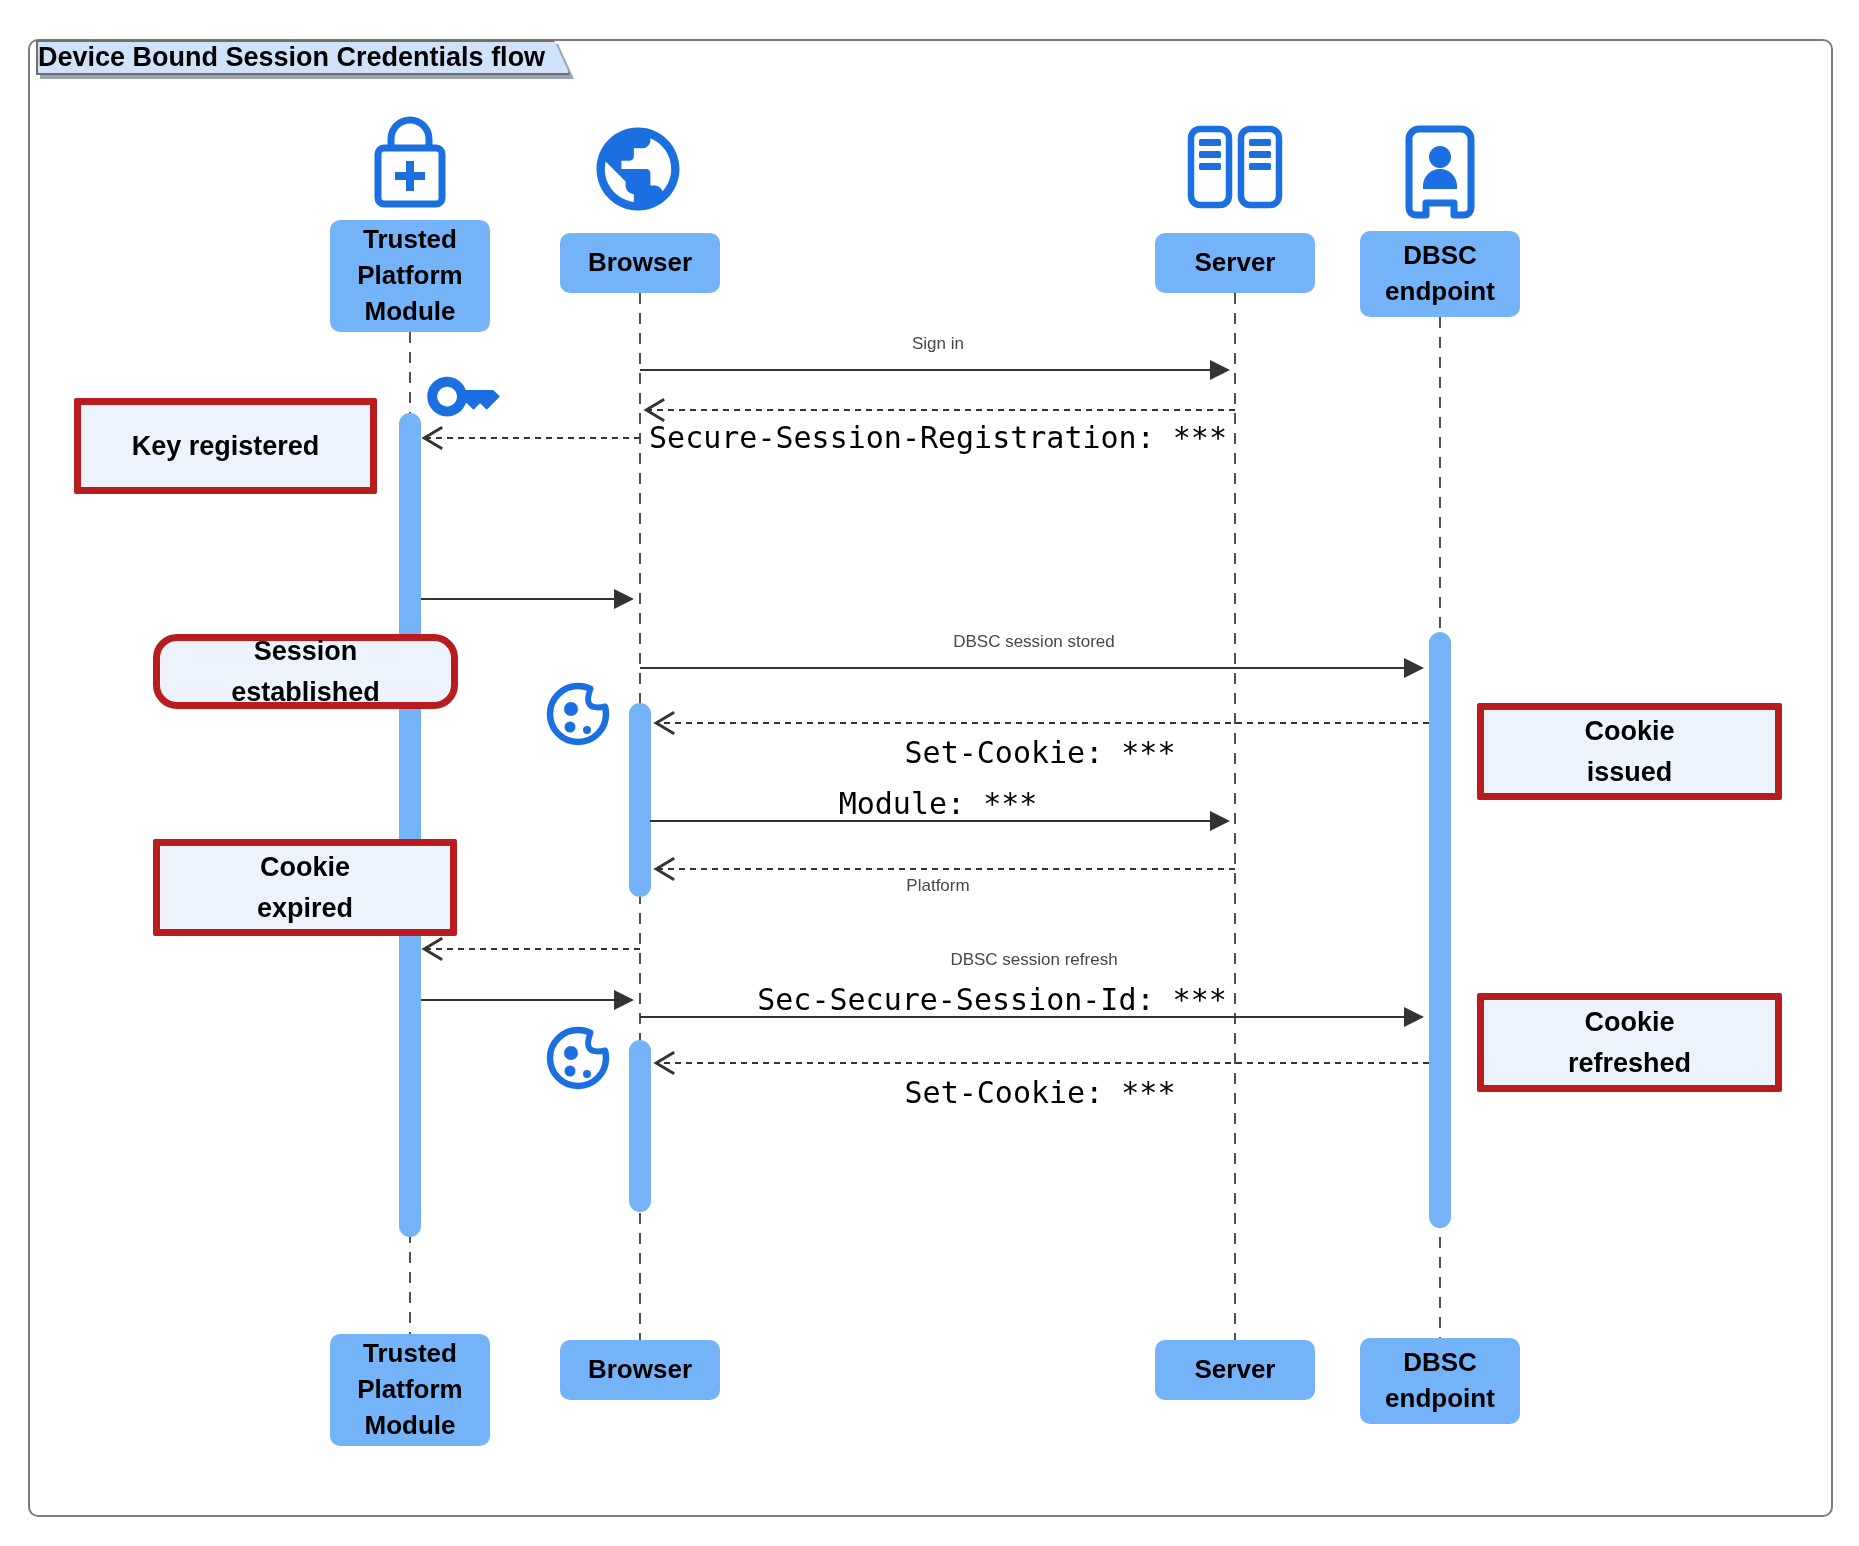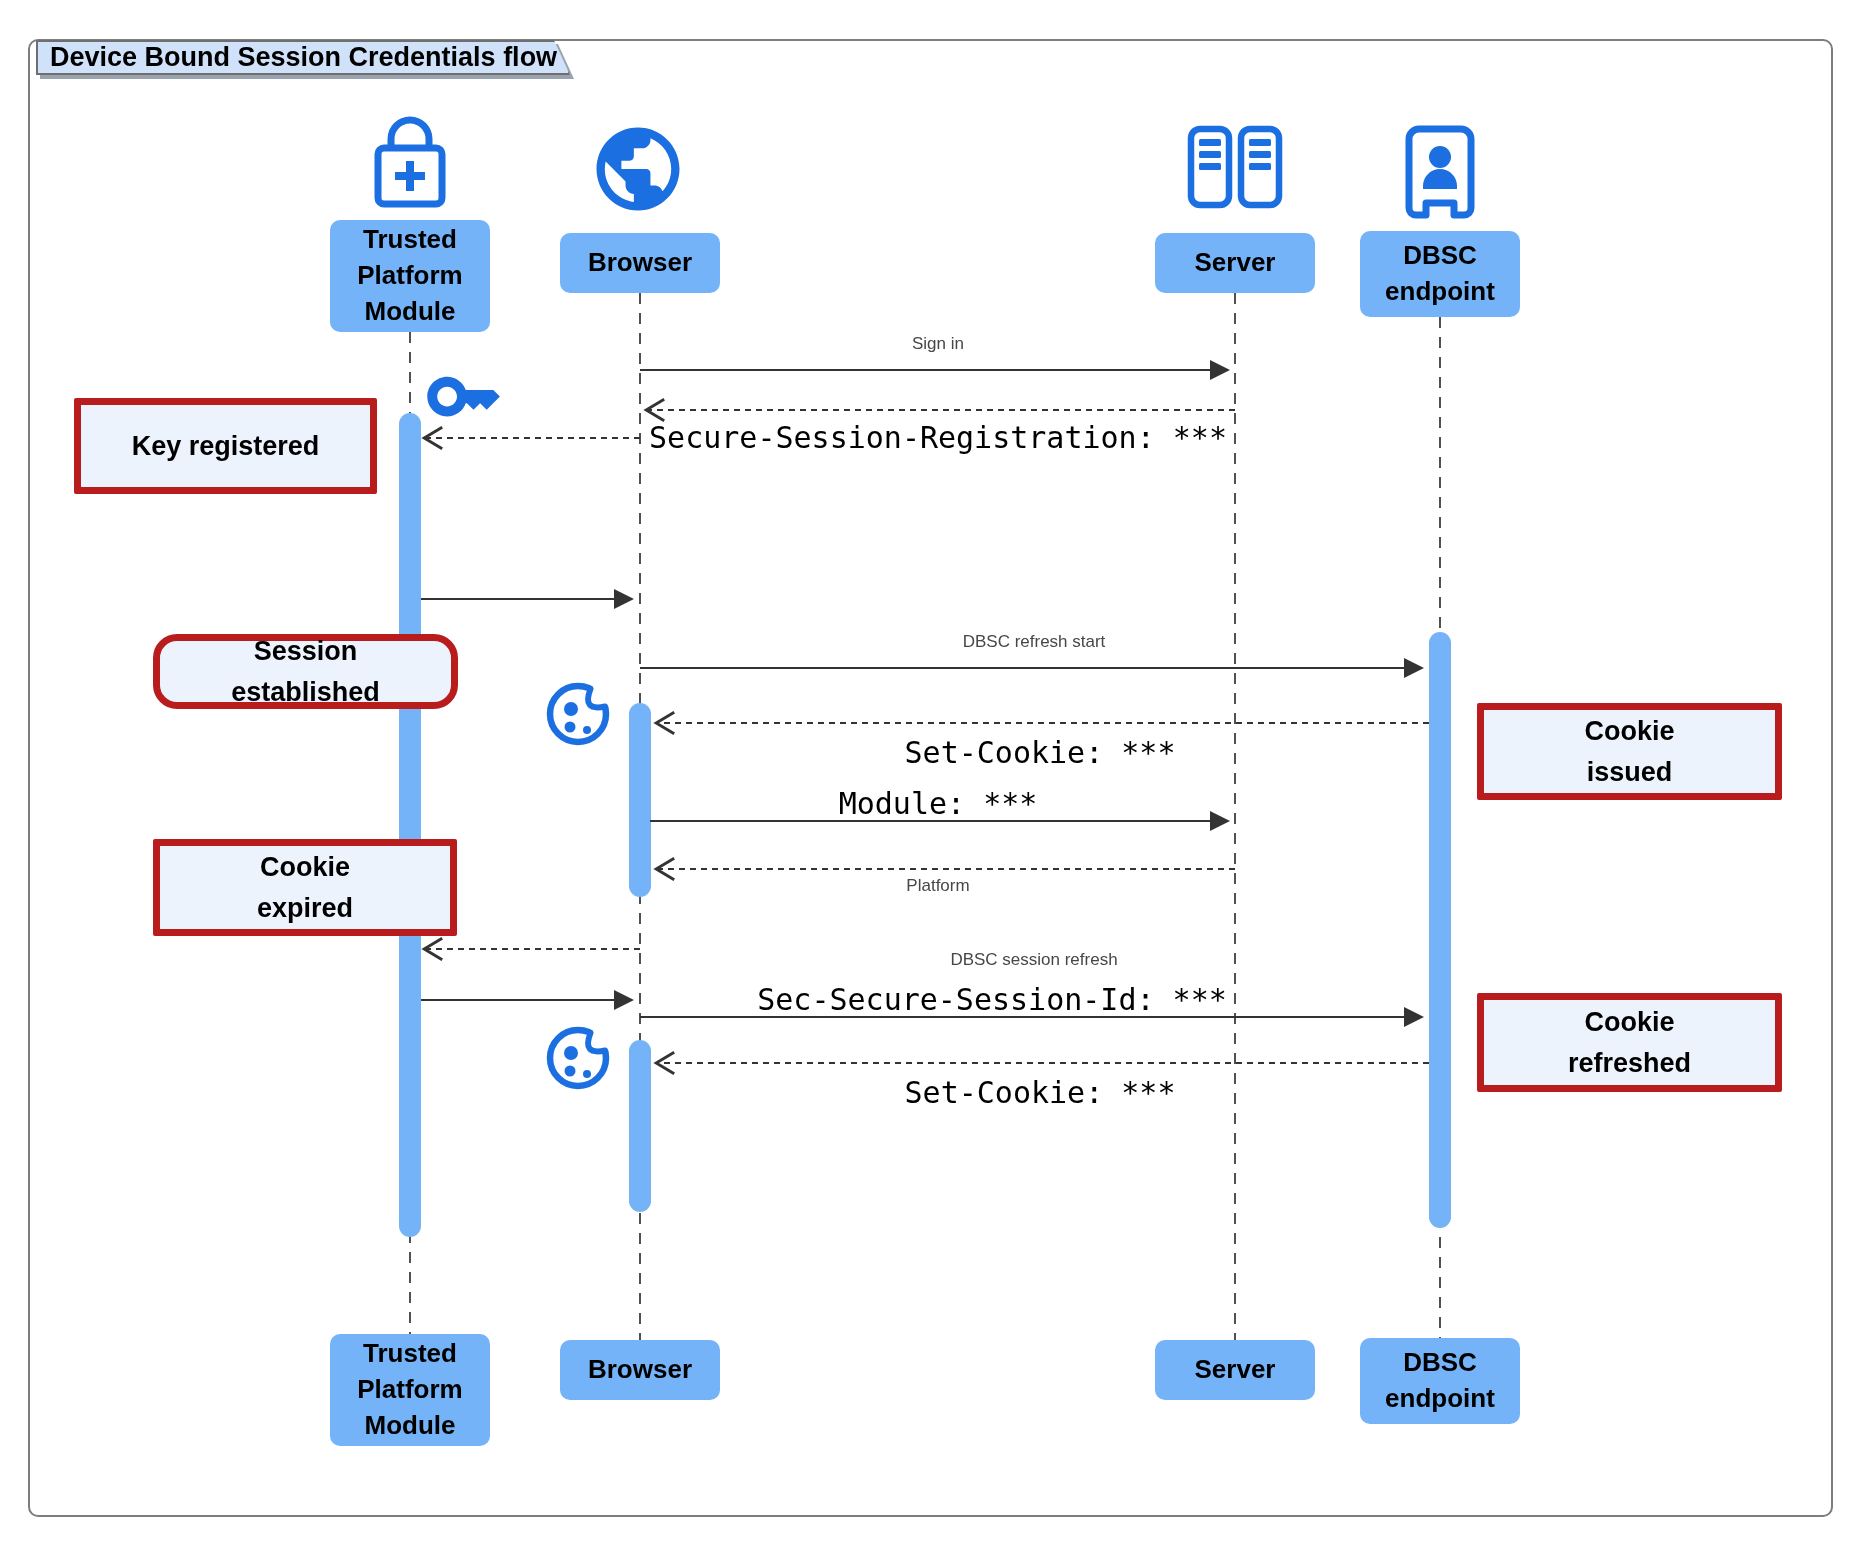--- a/index.html
+++ b/index.html
@@ -8,21 +8,21 @@
     font-family:"Liberation Sans",sans-serif;overflow:hidden;
   }
   .frame{
     position:absolute;left:28px;top:39px;width:1805px;height:1478px;
     border:2.5px solid #7d7d7d;border-radius:10px;background:#ffffff;box-sizing:border-box;
   }
   .title-tab{
     position:absolute;left:36px;top:40px;width:534px;height:35px;z-index:5;
     background:#cfe2f9;border:2px solid #6f6f6f;box-sizing:border-box;
     clip-path:polygon(0 0,calc(100% - 16px) 0,100% 100%,0 100%);
-    display:flex;align-items:center;padding-left:12px;
+    display:flex;align-items:center;
     font-weight:bold;font-size:27px;color:#000;
   }
   .tab-shadow{
     position:absolute;left:40px;top:44px;width:534px;height:35px;background:#9aa4af;z-index:4;
     clip-path:polygon(0 0,calc(100% - 16px) 0,100% 100%,0 100%);
   }
   svg.overlay{position:absolute;left:0;top:0;z-index:1;}
   .actor-label{
     position:absolute;z-index:4;background:#74b3f7;border-radius:10px;box-sizing:border-box;
     display:flex;align-items:center;justify-content:center;text-align:center;
@@ -191,21 +191,21 @@
     <span>Cookie
 issued</span>
   </div>
   <div class="note" style="left:1477px;top:993px;width:305px;height:99px;">
     <span>Cookie
 refreshed</span>
   </div>
 
   <div class="msg" style="left:938px;top:334px;">Sign in</div>
   <div class="msg mono" style="left:938px;top:420px;">Secure-Session-Registration: ***</div>
-  <div class="msg" style="left:1034px;top:632px;">DBSC refresh start</div>
+  <div class="msg" style="left:1034px;top:632px;">DBSC session stored</div>
   <div class="msg mono" style="left:1040px;top:735px;">Set-Cookie: ***</div>
   <div class="msg mono" style="left:938px;top:786px;">Module: ***</div>
   <div class="msg" style="left:938px;top:876px;">Platform</div>
   <div class="msg" style="left:1034px;top:950px;">DBSC session refresh</div>
   <div class="msg mono" style="left:992px;top:982px;">Sec-Secure-Session-Id: ***</div>
   <div class="msg mono" style="left:1040px;top:1075px;">Set-Cookie: ***</div>
 
 </div>
 
 </body></html>

